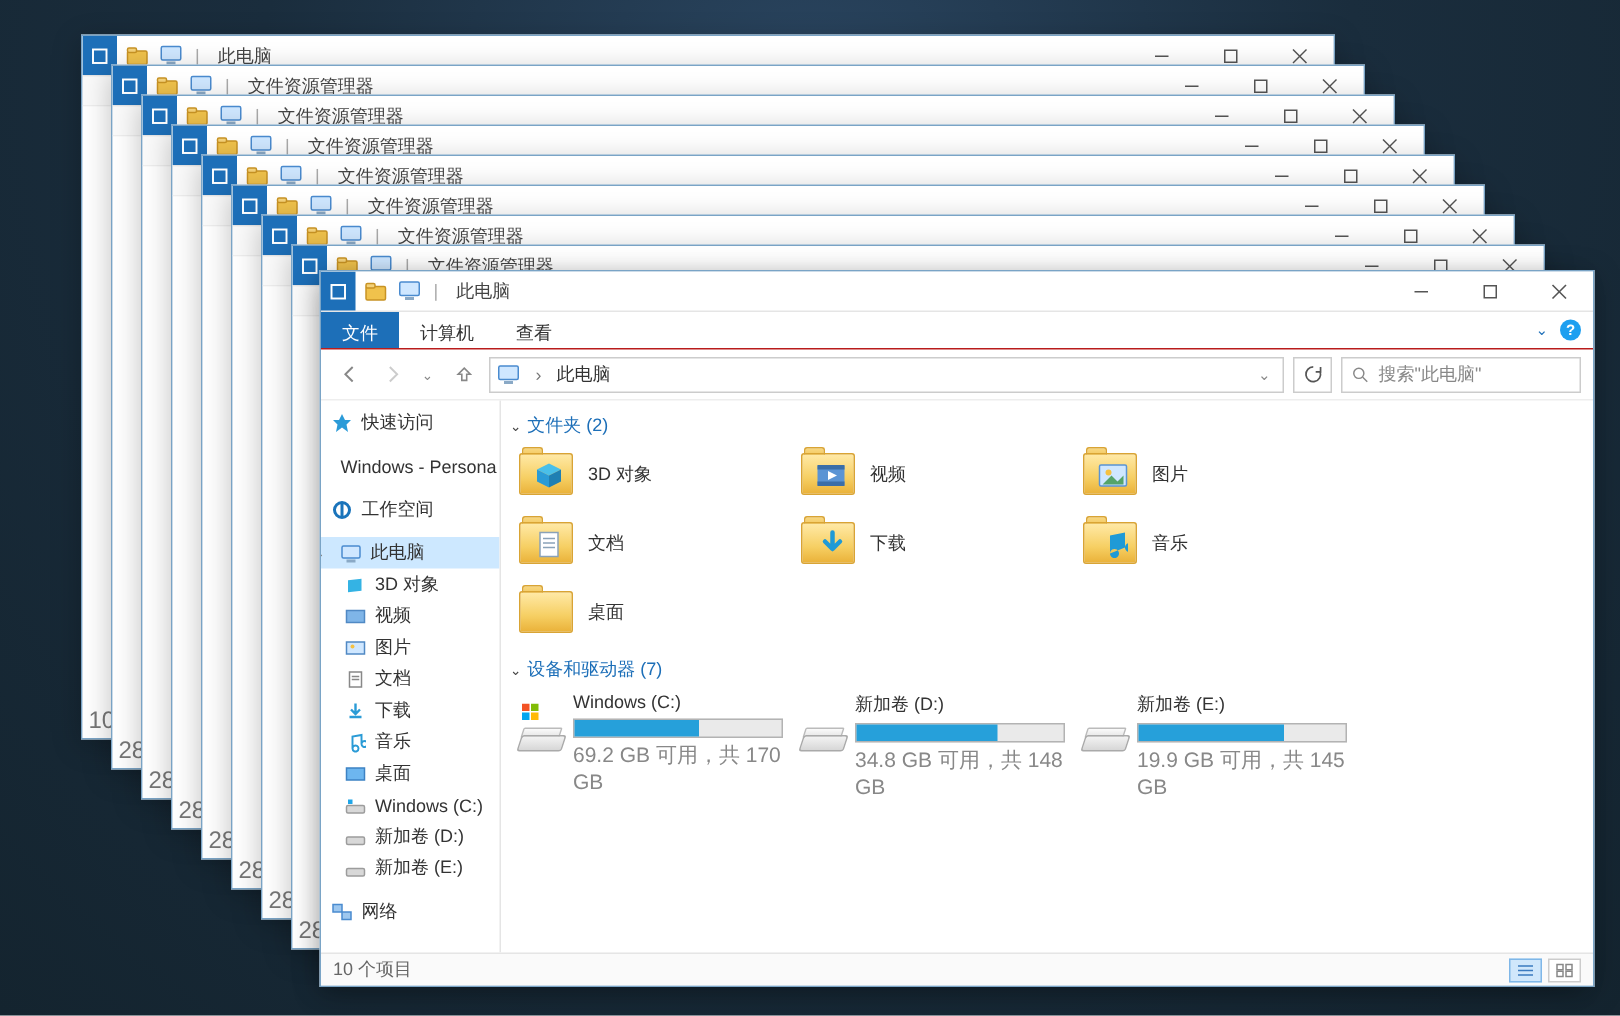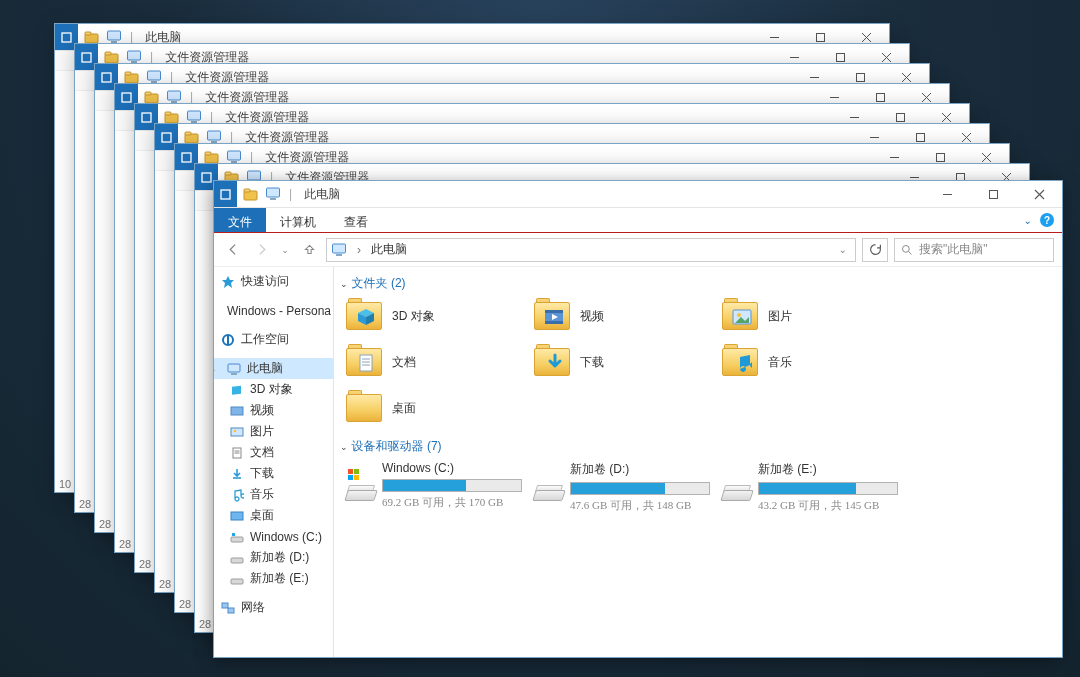--- a/index.html
+++ b/index.html
@@ -33,21 +33,21 @@
   .qa-icons { display:flex; align-items:center; gap:6px; padding:0 6px; }
   .tiny-icon { width:16px; height:16px; display:flex; align-items:center; justify-content:center; }
   .title-sep { color:#aaa; padding:0 2px; }
   .title-text { color:#444; padding-left:4px; }
   .win-ctl { margin-left:auto; display:flex; height:100%; }
   .win-btn { width:46px; display:flex; align-items:center; justify-content:center; color:#555; }
 
   
   .slim-strip { height:20px; background:#fafafa; border-bottom:1px solid #eee; }
   .back-body { flex:1; background:#fff; }
-  .hint-num { position:absolute; bottom:2px; left:4px; color:#777; font-size:11px; }
+  .hint-num { position:absolute; bottom:2px; left:4px; color:#777; font-size:16px; }
 
   
   .ribbon-tabs {
     height: 25px; display:flex; align-items:stretch;
     border-bottom: 1px solid #b91c1c; background:#fff; flex:0 0 auto;
     position:relative;
   }
   .ribbon-tab { padding:4px 14px 0; color:#333; font-size:12px; display:flex; align-items:center;}
   .ribbon-tab.file { background:#1d6fb8; color:#fff; }
   .ribbon-tail { margin-left:auto; display:flex; align-items:center; padding:0 8px; gap:8px; color:#1d6fb8; }
@@ -132,21 +132,21 @@
   .drive-shape {
     width:30px; height:11px; background:linear-gradient(#f3f3f3,#d7d7d7);
     border:1px solid #aaa; position:absolute; bottom:2px; transform:skewX(-18deg);
     border-radius:2px;
   }
   .drive-top { width:26px; height:7px; background:linear-gradient(#fafafa,#e6e6e6); border:1px solid #bbb; position:absolute; bottom:11px; left:2px; transform:skewX(-18deg); border-radius:1px;}
   .drive-info { flex:1; padding-right:12px; }
   .drive-name { color:#333; padding-top:0px; }
   .drive-bar { height:13px; border:1px solid #b3b3b3; margin-top:4px; background:#eaeaea; position:relative; width:140px;}
   .drive-fill { height:100%; background:#26a0da; }
-  .drive-sub { color:#888; font-size:11px; margin-top:3px;font-family:Liberation Serif, serif; }
+  .drive-sub { color:#888; font-size:14px; margin-top:3px; }
 
   .status-bar {
     height:22px; border-top:1px solid #e5e5e5; display:flex; align-items:center;
     padding:0 8px; color:#666; flex:0 0 auto; background:#fafafa; position:relative;
   }
   .status-right { margin-left:auto; display:flex; gap:4px; }
   .view-btn { width:22px; height:16px; border:1px solid #ccc; display:flex; align-items:center; justify-content:center; background:#fff; }
   .view-btn.active { background:#d0e7fb; border-color:#7fb7e8; }
 
   
@@ -905,35 +905,55 @@
           <div class="drive-item">
       <div class="drive-icon">
         <div class="drive-top"></div>
               <div class="drive-shape"></div>
       </div>
       <div class="drive-info">
         <div class="drive-name">新加卷 (D:)</div>
         <div class="drive-bar">
                 <div class="drive-fill" style="width:68%;"></div>
               </div>
-        <div class="drive-sub">47.6 GB 可用，共 148 GB</div>
+        <div class="drive-sub">34.8 GB 可用，共 148 GB</div>
       </div>
           </div>
           <div class="drive-item">
       <div class="drive-icon">
         <div class="drive-top"></div>
               <div class="drive-shape"></div>
       </div>
       <div class="drive-info">
         <div class="drive-name">新加卷 (E:)</div>
         <div class="drive-bar">
                 <div class="drive-fill" style="width:70%;"></div>
               </div>
-        <div class="drive-sub">43.2 GB 可用，共 145 GB</div>
+        <div class="drive-sub">19.9 GB 可用，共 145 GB</div>
       </div>
           </div>
         </div>
 
       <div class="vscroll-stub"></div>
     </div>
   </div>
 
+  <div class="status-bar">
+    <span>10 个项目</span>
+    <div class="status-right">
+      <div class="view-btn active">
+          <svg width="12" height="10">
+            <line x1="1" y1="2" x2="11" y2="2" stroke="#3a7abf"></line>
+            <line x1="1" y1="5" x2="11" y2="5" stroke="#3a7abf"></line>
+            <line x1="1" y1="8" x2="11" y2="8" stroke="#3a7abf"></line>
+          </svg>
+        </div>
+      <div class="view-btn">
+          <svg width="12" height="10">
+            <rect x="1" y="1" width="4" height="3.5" fill="none" stroke="#888"></rect>
+            <rect x="7" y="1" width="4" height="3.5" fill="none" stroke="#888"></rect>
+            <rect x="1" y="5.5" width="4" height="3.5" fill="none" stroke="#888"></rect>
+            <rect x="7" y="5.5" width="4" height="3.5" fill="none" stroke="#888"></rect>
+          </svg>
+        </div>
+    </div>
+  </div>
 </div>
 
 </body></html>

